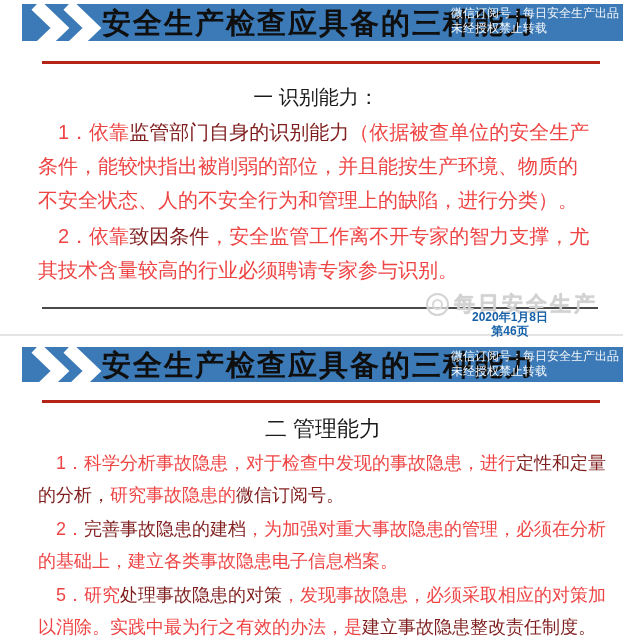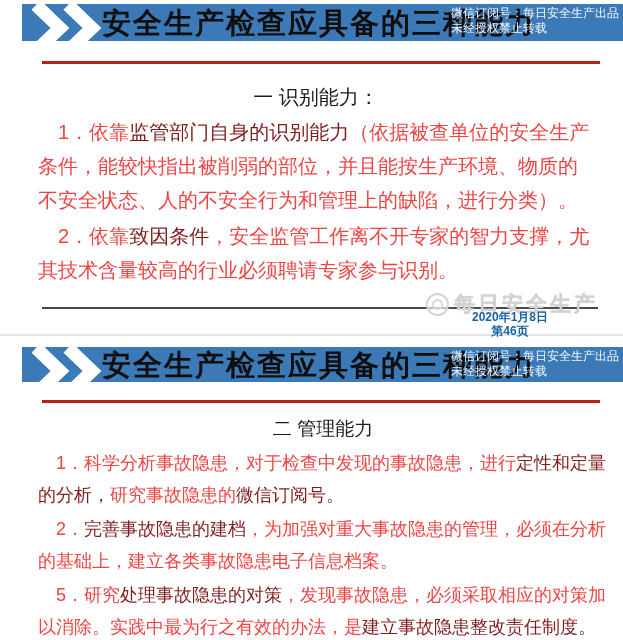--- a/index.html
+++ b/index.html
@@ -29,21 +29,21 @@
   
   .redline{position:absolute;left:42px;width:558px;height:3px;background:#b32318;}
   #s1-redline{top:61px;}
   #s2-redline{top:400px;}
   
   .content{position:absolute;left:38px;color:#1b1b1b;}
   #s1-content{top:82px;width:556px;font-size:20px;line-height:34px;}
   #s2-content{top:414px;width:570px;font-size:18px;line-height:32px;}
   .hd{margin:0 0 3px 0;font-weight:normal;line-height:30px;text-align:center;}
   #s1-content .hd{font-size:20px;}
-  #s2-content .hd{font-size:19px;}
+  #s2-content .hd{font-size:22px;}
   .para{margin:2px 0 0 0;text-indent:1em;}
   .seg-k{color:#ef4444;}
   .seg-r{color:#7f1d1d;}
   
   .footline{position:absolute;left:42px;top:307px;width:556px;height:2px;background:#4a4a4a;}
   .brand-wm{position:absolute;left:426px;top:290px;display:flex;align-items:center;z-index:2;}
   .logo-circle{
     width:19px;height:19px;border:2.5px solid #d4d4d4;border-radius:50%;
     margin-right:5px;position:relative;background:rgba(255,255,255,0.6);
   }

